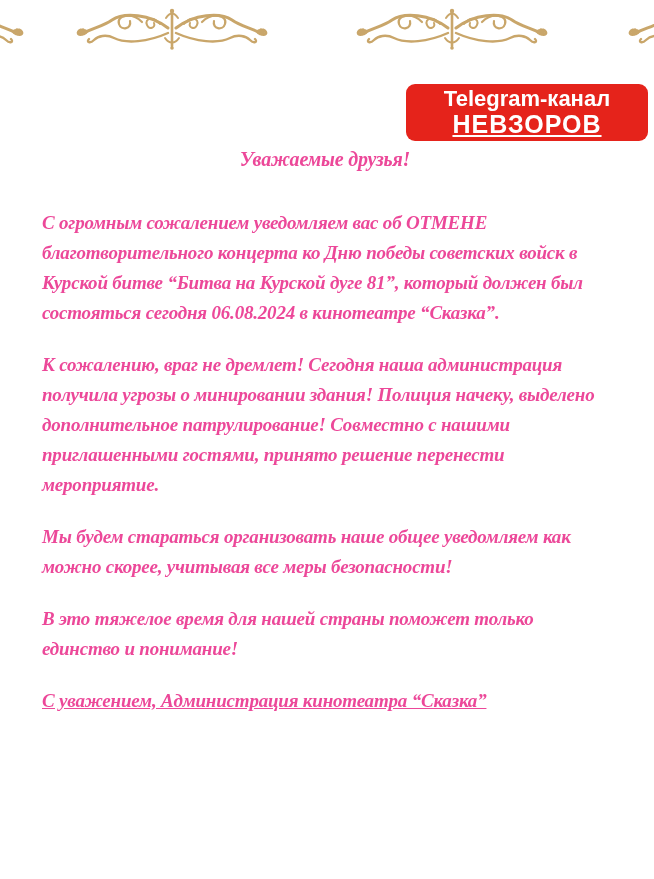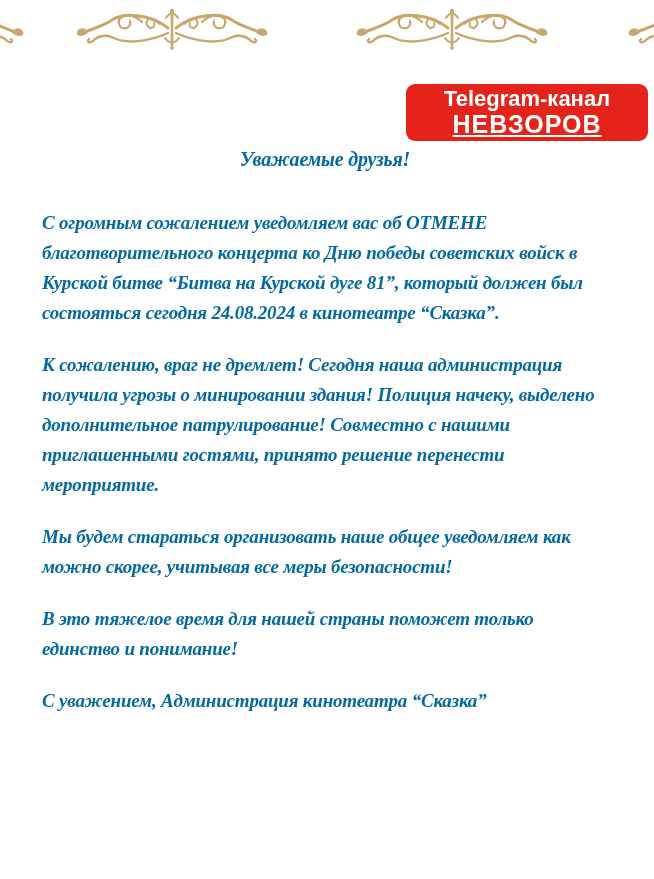--- a/index.html
+++ b/index.html
@@ -59,41 +59,42 @@
   }
   .badge-line1 { font-size: 22px; }
   .badge-line2 { font-size: 25px; letter-spacing: 1px; text-decoration: underline; }
 
   
   .letter {
     position: absolute;
     top: 146px;
     left: 42px;
     width: 566px;
-    color: #0369a1;
+    color: #ec4899;
     font-style: italic;
     font-weight: 700;
     font-size: 19px;
     line-height: 30px;
     letter-spacing: -0.2px;
   }
   .letter-title {
     text-align: center;
     font-size: 20px;
     line-height: 26px;
     margin: 0 0 36px 0;
   }
   .letter p {
     margin: 0 0 22px 0;
   }
   .letter p.centered {
     text-align: left;
   }
   .letter p.signature {
     margin-top: 18px;
+    text-decoration: underline;
   }
 </style>
 </head>
 <body>
 
 <div class="page">
 
   <svg class="defs-svg" aria-hidden="true">
     <defs>
       <g id="fl-half" fill="none" stroke="#c9a66a" stroke-linecap="round">
@@ -132,20 +133,20 @@
       </svg>
   </div>
 
   <div class="badge">
     <div class="badge-line1">Telegram-канал</div>
     <div class="badge-line2">НЕВЗОРОВ</div>
   </div>
 
   <div class="letter">
     <div class="letter-title">Уважаемые друзья!</div>
-    <p>С огромным сожалением уведомляем вас об ОТМЕНЕ благотворительного концерта ко Дню победы советских войск в Курской битве “Битва на Курской дуге 81”, который должен был состояться сегодня 24.08.2024 в кинотеатре “Сказка”.</p>
+    <p>С огромным сожалением уведомляем вас об ОТМЕНЕ благотворительного концерта ко Дню победы советских войск в Курской битве “Битва на Курской дуге 81”, который должен был состояться сегодня 06.08.2024 в кинотеатре “Сказка”.</p>
     <p>К сожалению, враг не дремлет! Сегодня наша администрация получила угрозы о минировании здания! Полиция начеку, выделено дополнительное патрулирование! Совместно с нашими приглашенными гостями, принято решение перенести мероприятие.</p>
     <p>Мы будем стараться организовать наше общее уведомляем как можно скорее, учитывая все меры безопасности!</p>
     <p class="centered">В это тяжелое время для нашей страны поможет только единство и понимание!</p>
     <p class="signature">С уважением, Администрация кинотеатра “Сказка”</p>
   </div>
 
 </div>
 
 </body></html>

